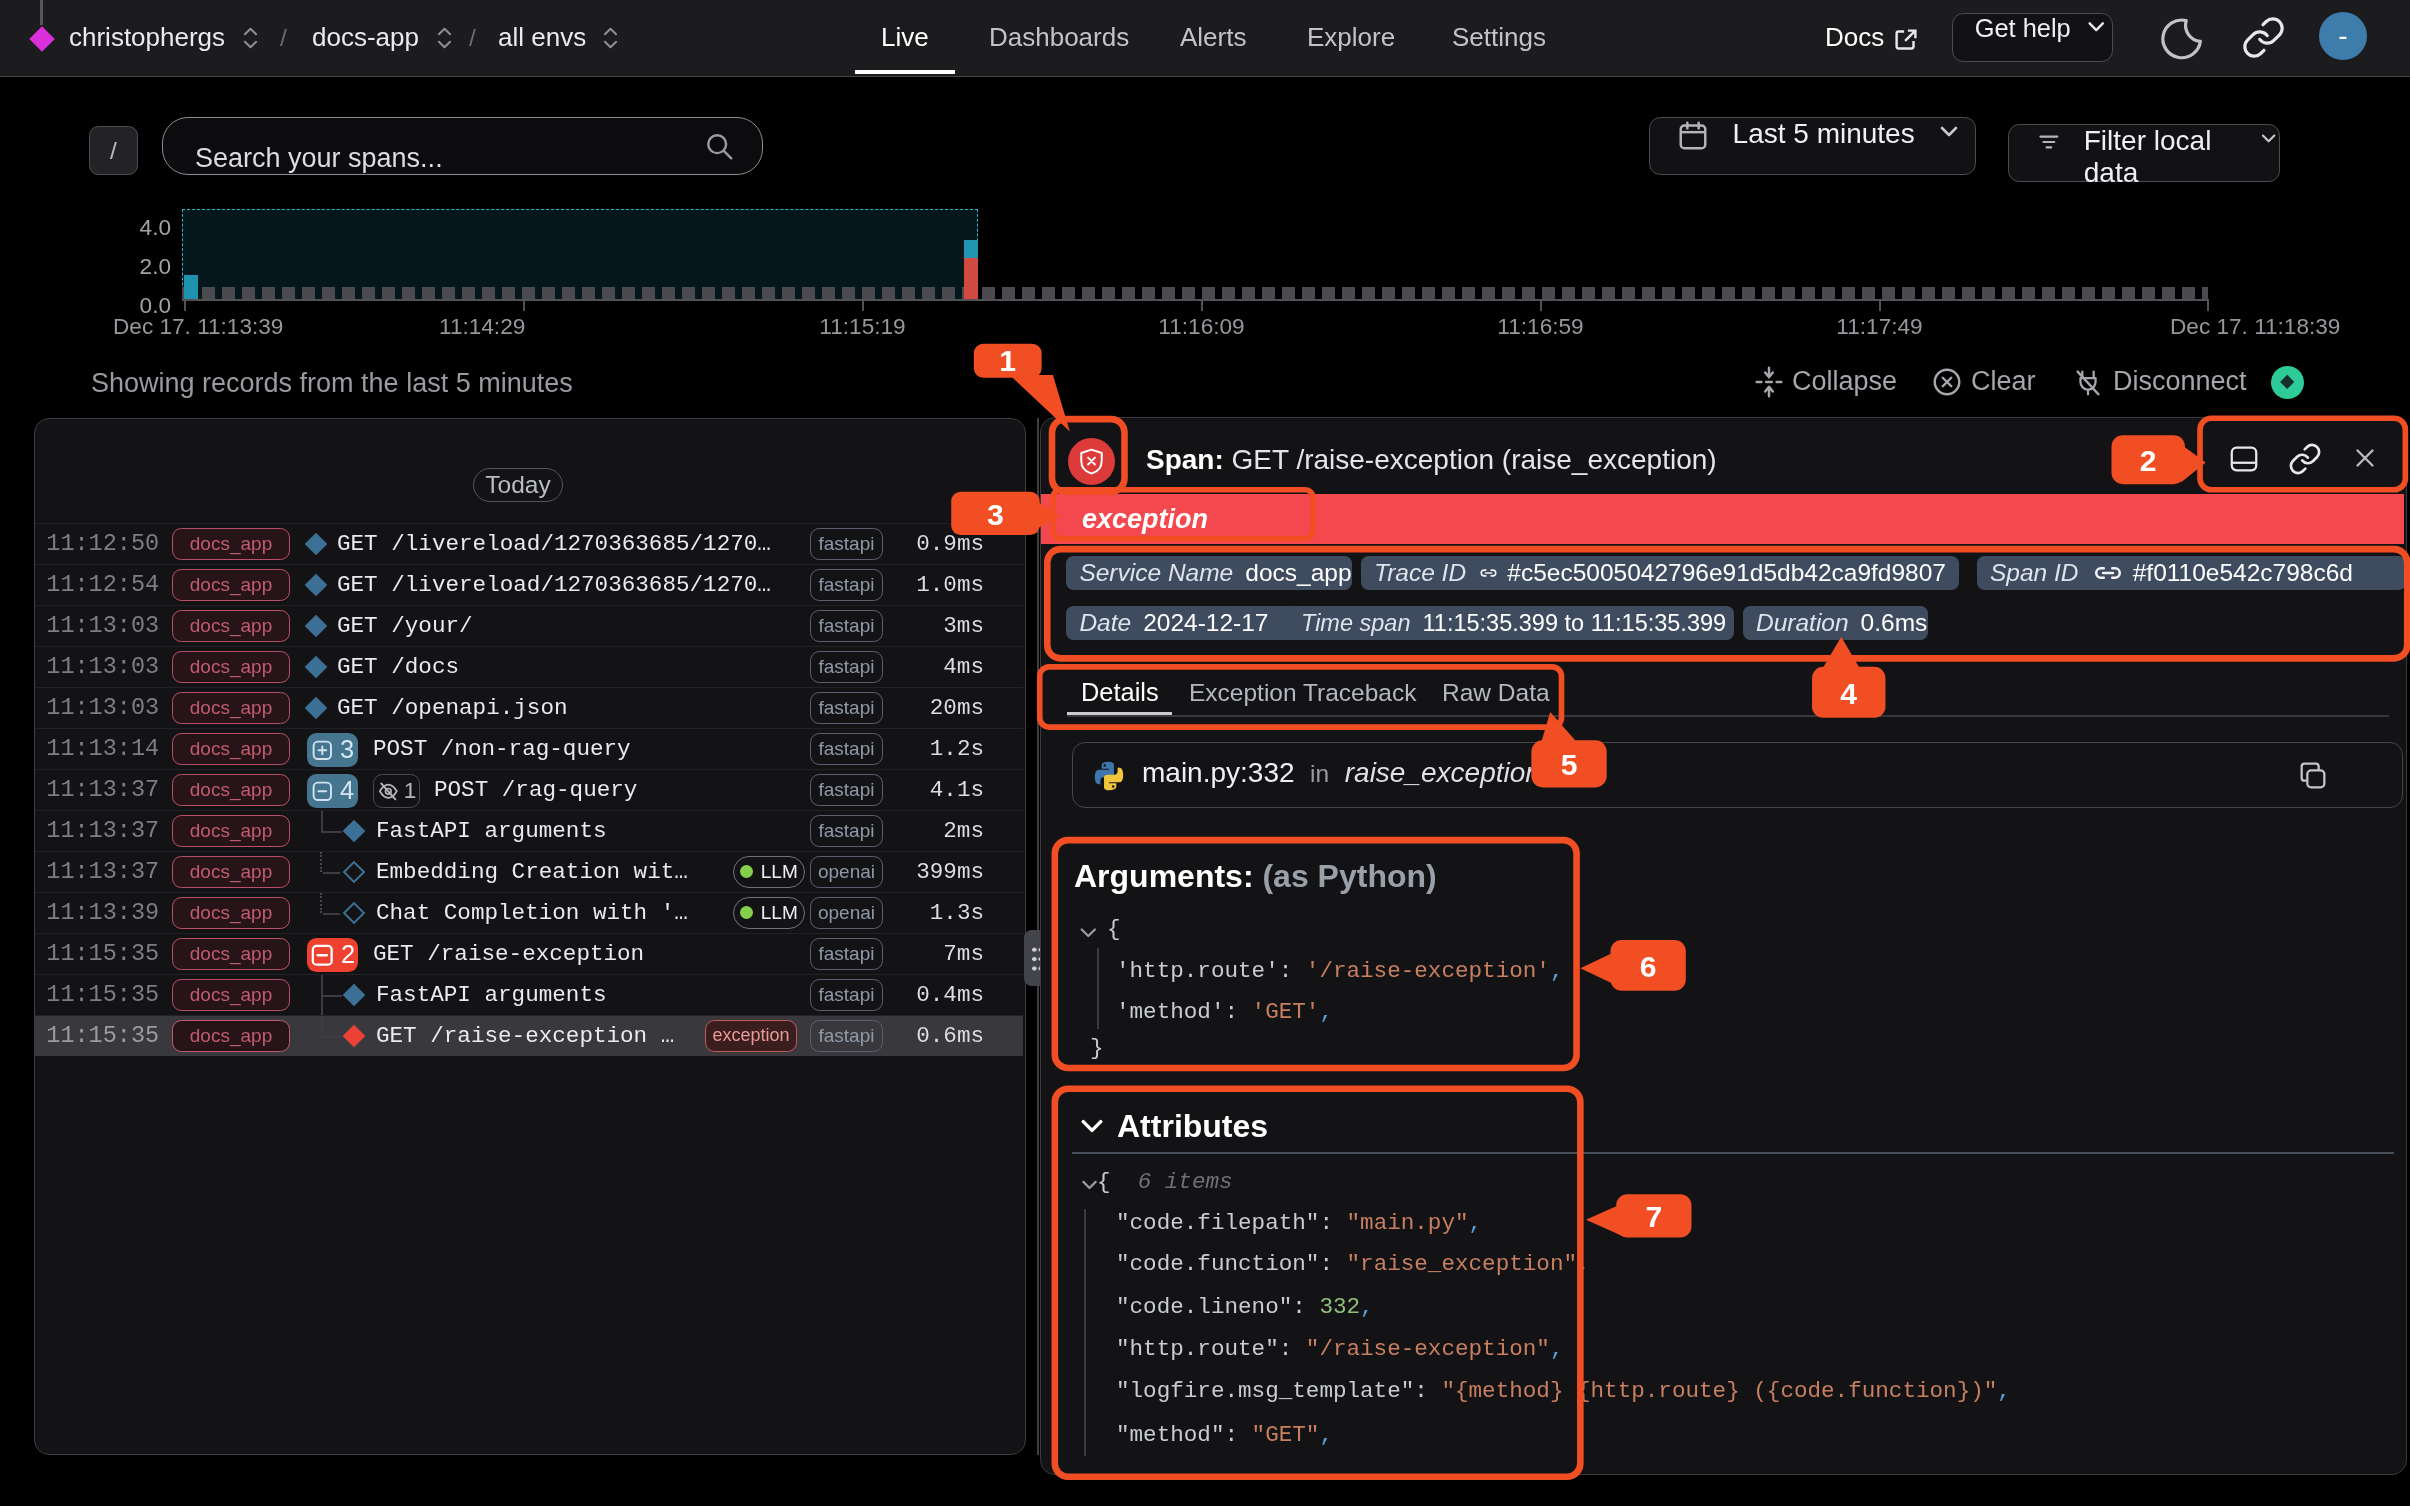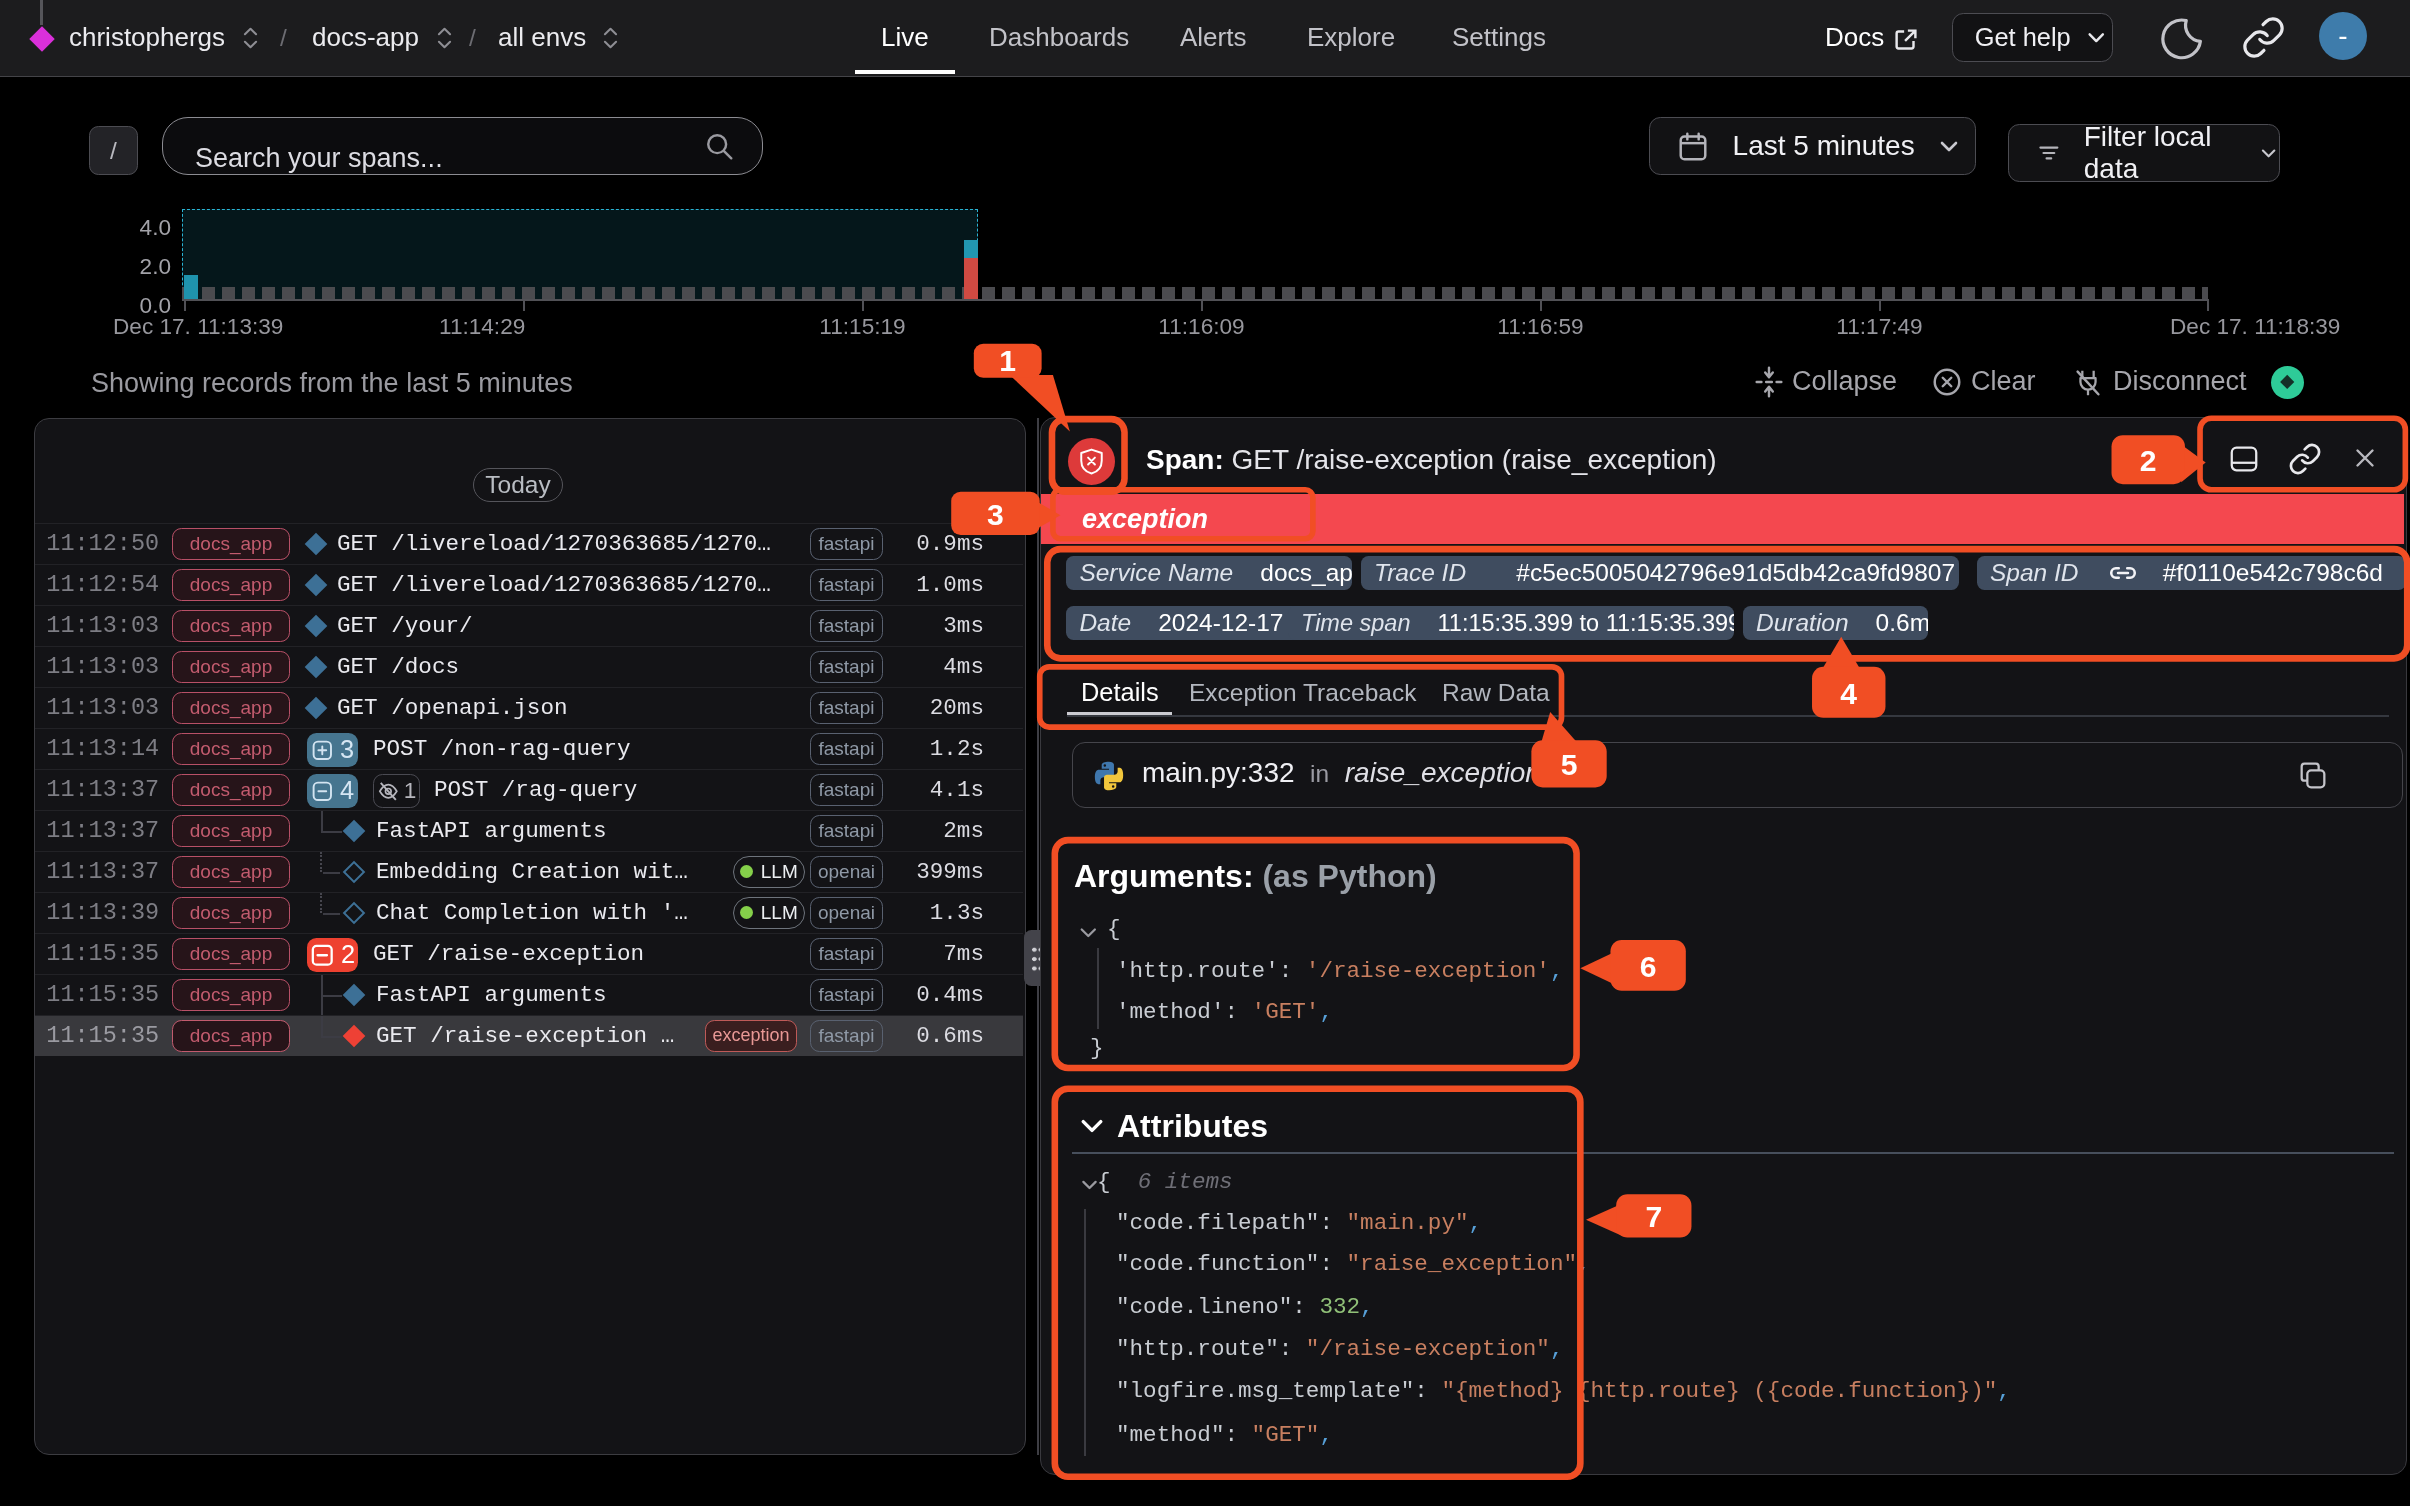--- a/index.html
+++ b/index.html
@@ -9,41 +9,41 @@
 .it{font-style:italic}
 .b{font-weight:bold}
 svg{display:block}
 
 #nav{position:absolute;left:0;top:0;width:2411px;height:77px;background:#1c1c1e;border-bottom:1.9px solid #444448}
 .crumb{position:absolute;top:0;height:75px;display:flex;align-items:center;font-size:26px;color:#ebebef}
 .sep{color:#6c6c72;font-size:24.5px}
 .tab{position:absolute;top:0;height:75px;display:flex;align-items:center;font-size:26px;color:#c2c2c8}
 .tab.on{color:#fff}
 
-.btn{position:absolute;border:1.9px solid #4c4c52;border-radius:11.3px;background:#121214;display:flex;align-items:center;color:#f0f0f4;font-size:27px}
+.btn{position:absolute;border:1.9px solid #4c4c52;border-radius:11.3px;background:#121214;display:flex;align-items:flex-start;color:#f0f0f4;font-size:27px}
 
 #lp{position:absolute;left:34px;top:418px;width:992px;height:1037px;background:#131316;border:1.9px solid #3c3c41;border-radius:15px}
 .row{position:relative;height:41px;border-top:1.9px solid #222226}
 .rt{position:absolute;left:11.3px;top:0;height:40px;line-height:40px;font-family:"Liberation Mono",monospace;font-size:23.5px;color:#7d7d84}
 .rtag{position:absolute;left:137px;top:3.8px;width:118px;height:32px;border:1.9px solid #b85067;background:#261419;border-radius:9.4px;color:#c25b6e;font-size:19px;display:flex;align-items:center;justify-content:center}
 .rname{position:absolute;top:0;height:40px;line-height:40px;font-family:"Liberation Mono",monospace;font-size:22.6px;color:#eaeaef;white-space:pre}
 .rdur{position:absolute;right:39px;top:0;height:40px;line-height:40px;font-family:"Liberation Mono",monospace;font-size:22.6px;color:#dcdce2}
 .dia{position:absolute;width:16px;height:16px;transform:rotate(45deg);background:#3d7096}
 .dia.o{background:transparent;border:2.8px solid #3d7096}
 .dia.r{background:#ee4135}
 .badge{position:absolute;left:272px;top:3.8px;width:51px;height:34px;border-radius:9.4px;display:flex;align-items:center;justify-content:center;gap:6.6px;color:#d6e6f3;font-size:25.4px}
 .badge.bl{background:#46758f}.badge.rd{background:#ee4130;color:#fff}
 .eyeb{position:absolute;left:338px;top:3.8px;width:47px;height:34px;border-radius:9.4px;border:1.9px solid #4a4a52;display:flex;align-items:center;justify-content:center;gap:4.7px;color:#b6b6bd;font-size:22.6px}
 .pill-s{position:absolute;left:775px;top:3.8px;width:73px;height:32px;border:1.9px solid #596170;border-radius:9.4px;color:#8f99a6;font-size:19px;display:flex;align-items:center;justify-content:center}
 .pill-llm{position:absolute;left:698px;top:3.8px;width:72px;height:32px;border:1.9px solid #6e747c;border-radius:17px;color:#eceff2;font-size:19px;display:flex;align-items:center;justify-content:center;gap:7.5px}
 .dot-g{width:13px;height:13px;border-radius:50%;background:#85d04a}
 .tl{position:absolute;background:#3c3c44}
 
 #rp{position:absolute;left:1040px;top:417px;width:1367px;height:1058px;background:#131316;border:1.9px solid #39393e;border-radius:15px}
-.tag-p{position:absolute;height:34px;background:#3f4c5f;border-radius:7.5px;display:flex;align-items:center;padding:0 13px;gap:27px;font-size:24.5px;white-space:nowrap;overflow:hidden}
+.tag-p{position:absolute;height:34px;background:#3f4c5f;border-radius:7.5px;display:flex;align-items:center;padding:0 13px;gap:12px;font-size:24.5px;white-space:nowrap;overflow:hidden}
 .tag-p .lb{font-style:italic;color:#dfe4ec}
 .tag-p .vl{color:#fff}
 .code{position:absolute;font-family:"Liberation Mono",monospace;font-size:22.6px;white-space:pre;color:#c9cdd3}
 .ck{color:#c9cdd3}.cv{color:#c87f60}.cn{color:#90c078}.cc{color:#57a0d8}
 </style>
 </head>
 <body>
 
 <div id="nav">
   <div class="abs" style="left:40px;top:0;width:2.8px;height:25.4px;background:#55555a"></div>

